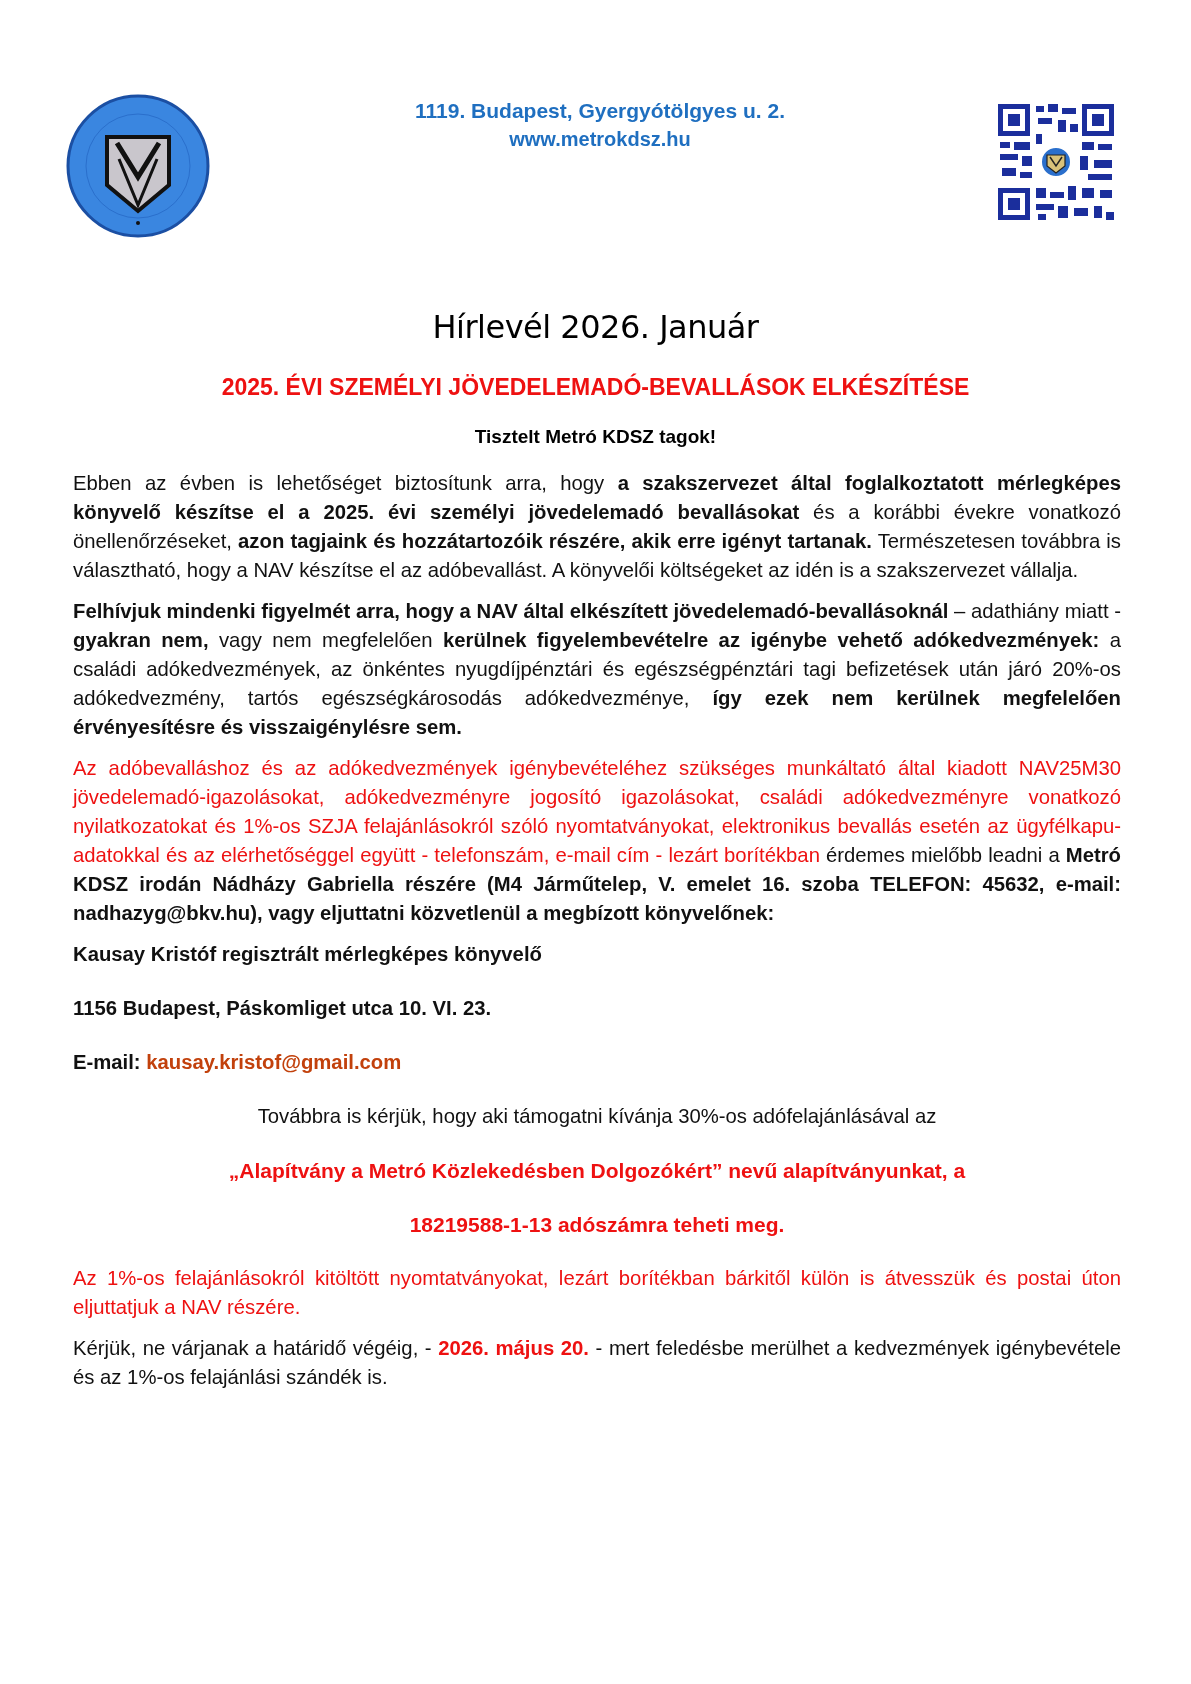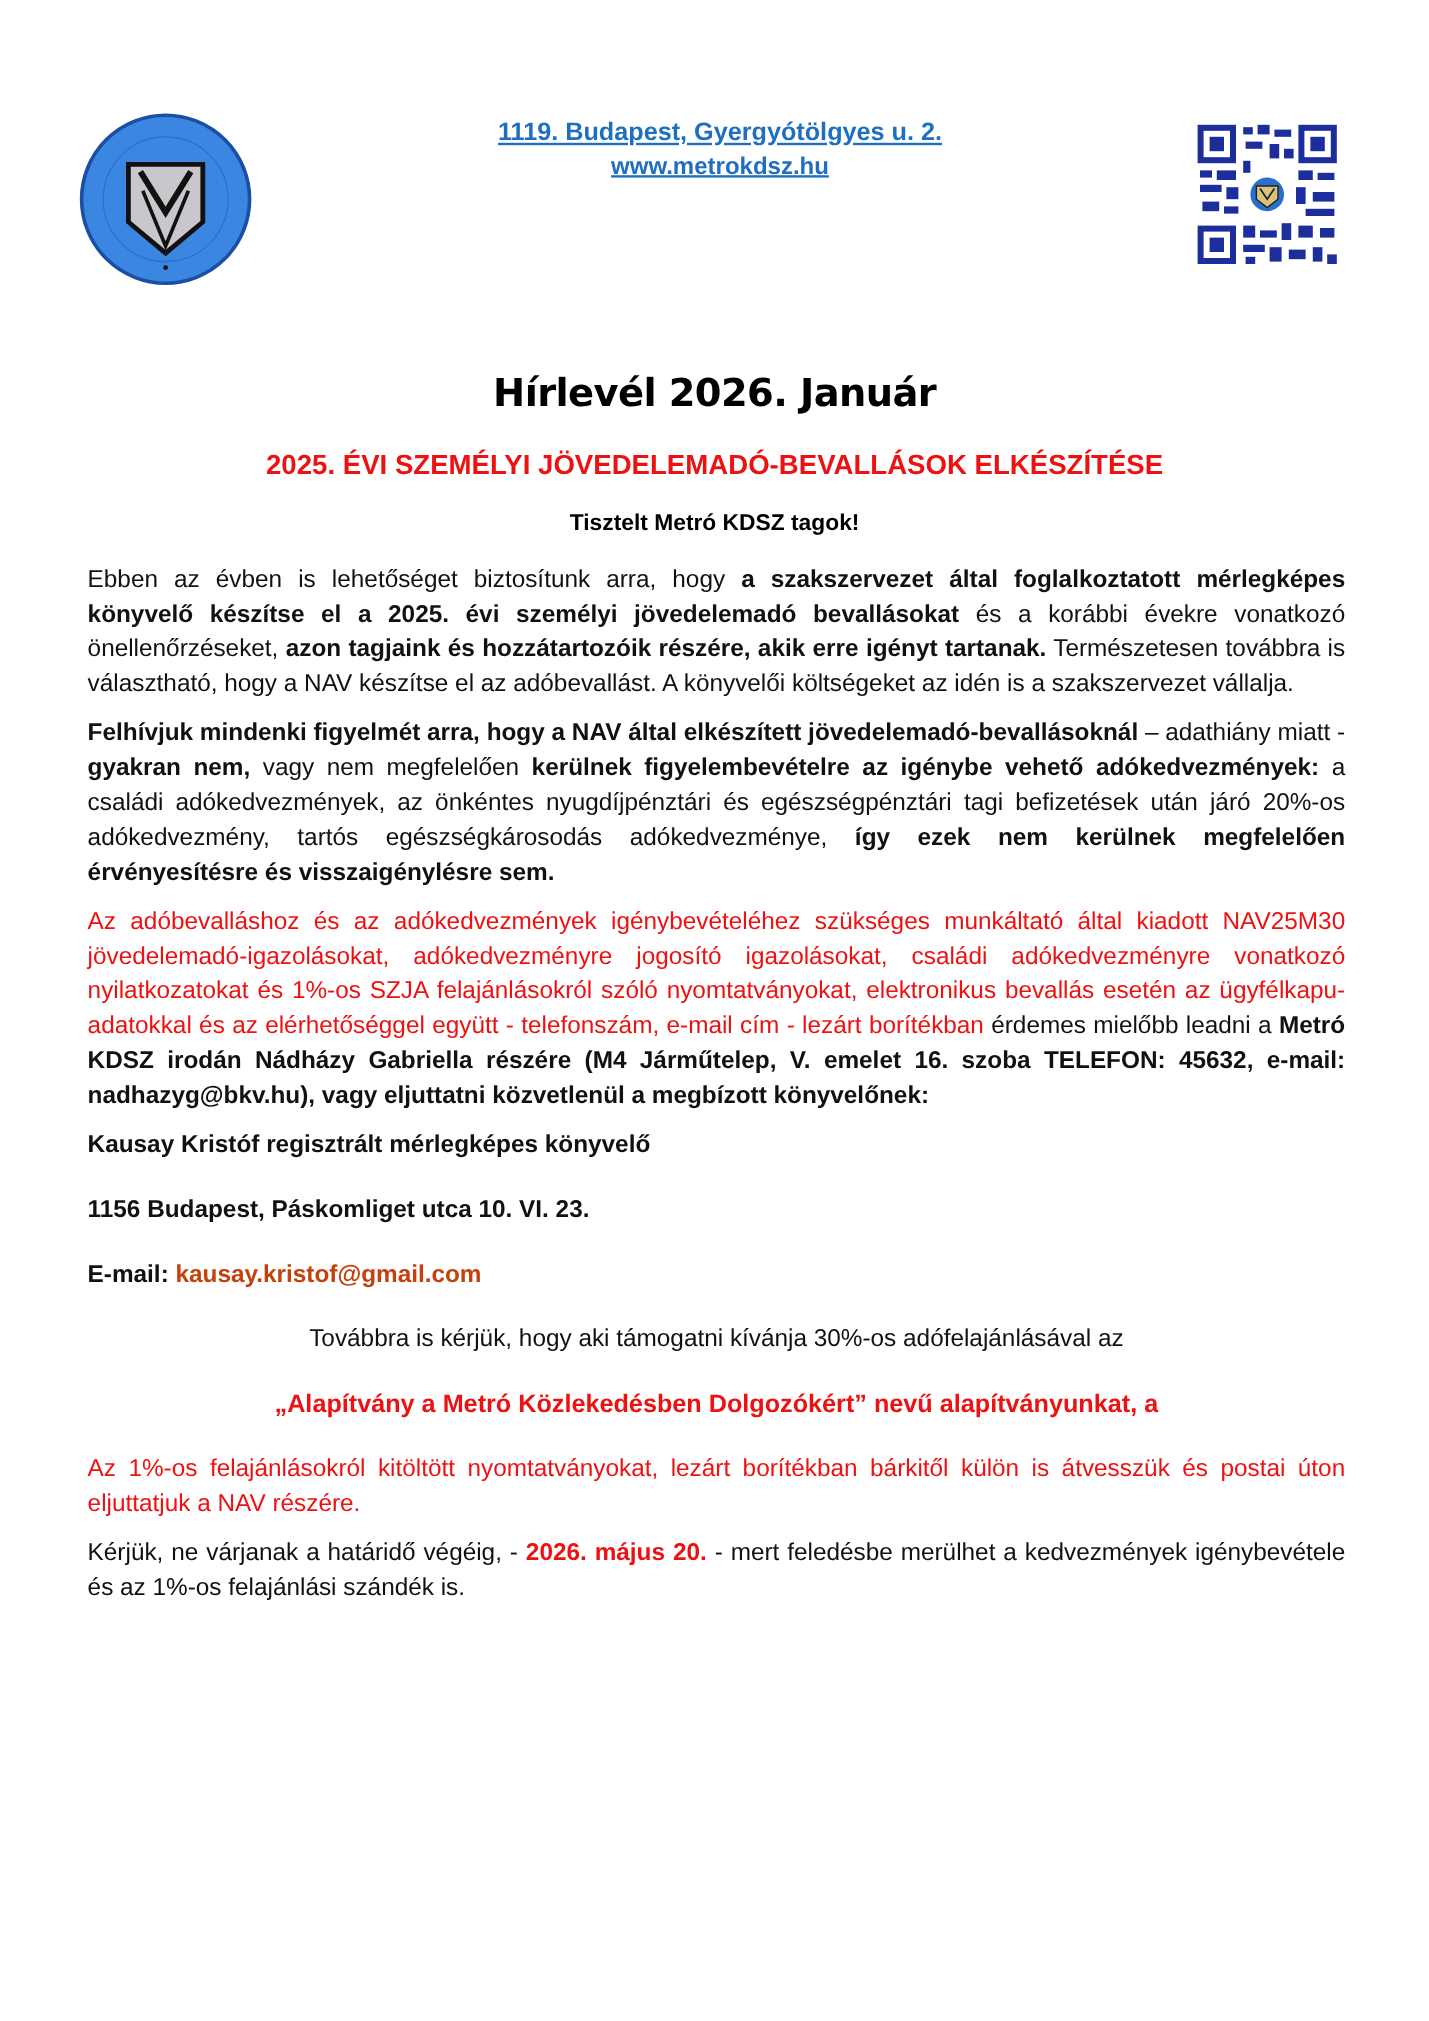--- a/index.html
+++ b/index.html
@@ -3,24 +3,24 @@
 <meta charset="utf-8">
 <style>
   html, body { margin: 0; padding: 0; background: #ffffff; }
   body { width: 1191px; height: 1684px; position: relative; overflow: hidden;
          font-family: "Liberation Sans", sans-serif; color: #111; }
   .logo { position: absolute; left: 65px; top: 93px; width: 146px; height: 146px; }
   .qr { position: absolute; left: 996px; top: 102px; width: 120px; height: 120px; }
   .header-text { position: absolute; left: 300px; top: 97px; width: 600px; text-align: center;
                  color: #1f6fc0; font-weight: bold; }
   .header-text .org { font-size: 20px; line-height: 26px; margin-bottom: 12px; }
-  .header-text .line { font-size: 20px; line-height: 28px; text-decoration: underline; }
+  .header-text .line { font-size: 20px; line-height: 28px; }
   .header-text .line.addr { font-size: 21px; }
   .title { position: absolute; left: 0; right: 0; top: 308px; text-align: center;
-           font-family: "DejaVu Sans", sans-serif; font-weight: bold; font-size: 32px; color: #000;
+           font-family: "DejaVu Sans", sans-serif; font-weight: normal; font-size: 32px; color: #000;
            letter-spacing: -0.5px; }
   .subtitle { position: absolute; left: 0; right: 0; top: 374px; text-align: center;
               font-weight: bold; font-size: 23px; color: #ee1111; }
   .greeting { position: absolute; left: 0; right: 0; top: 426px; text-align: center;
               font-weight: bold; font-size: 19px; color: #000; }
   .body { position: absolute; left: 73px; top: 469px; width: 1048px; font-size: 20.3px; line-height: 29px; }
   .body p { margin: 0 0 12px 0; text-align: justify; }
   .red { color: #ee1111; margin-top: 26px; }
   .blue { color: #c2410c; }
   b { font-weight: bold; }
@@ -111,17 +111,18 @@
   <p>
     <span class="red">Az adóbevalláshoz és az adókedvezmények igénybevételéhez szükséges munkáltató által kiadott NAV25M30 jövedelemadó-igazolásokat, adókedvezményre jogosító igazolásokat, családi adókedvezményre vonatkozó nyilatkozatokat és 1%-os SZJA felajánlásokról szóló nyomtatványokat, elektronikus bevallás esetén az ügyfélkapu-adatokkal és az elérhetőséggel együtt - telefonszám, e-mail cím - lezárt borítékban</span><span> érdemes mielőbb leadni a </span><b>Metró KDSZ irodán Nádházy Gabriella részére (M4 Járműtelep, V. emelet 16. szoba TELEFON: 45632, e-mail: nadhazyg@bkv.hu)</b><b>, vagy eljuttatni közvetlenül a megbízott könyvelőnek:</b>
   </p>
   <p class="contact cp">Kausay Kristóf regisztrált mérlegképes könyvelő</p>
   <p class="contact cp">1156 Budapest, Páskomliget utca 10. VI. 23.</p>
   <p class="contact cp">
     <span>E-mail: </span><span class="blue">kausay.kristof@gmail.com</span>
   </p>
   <p class="center cp">Továbbra is kérjük, hogy aki támogatni kívánja 30%-os adófelajánlásával az</p>
   <p class="center cp bigred">„Alapítvány a Metró Közlekedésben Dolgozókért” nevű alapítványunkat, a</p>
+  <p class="center cp bigred">18219588-1-13 adószámra teheti meg.</p>
   <p class="red">Az 1%-os felajánlásokról kitöltött nyomtatványokat, lezárt borítékban bárkitől külön is átvesszük és postai úton eljuttatjuk a NAV részére.</p>
   <p>
     <span>Kérjük, ne várjanak a határidő végéig, - </span><b class="red">2026. május 20.</b><span> - mert feledésbe merülhet a kedvezmények igénybevétele és az 1%-os felajánlási szándék is.</span>
   </p>
 </div>
 
 </body></html>

